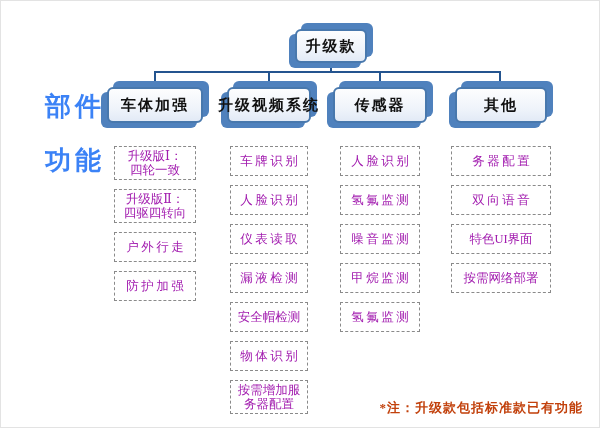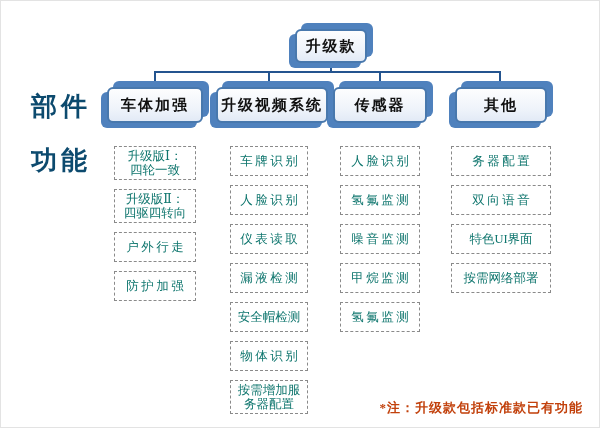--- a/index.html
+++ b/index.html
@@ -1,48 +1,48 @@
 <!DOCTYPE html>
 <html style="--accent: #4f81bd; --connector: #24548f; --dashed: #8a8a8a;"><head>
 <meta charset="utf-8">
 <style>
   html,body{margin:0;padding:0;background:#fff;}
   body{font-family:"Liberation Serif","DejaVu Serif",serif;color:#111;}
   .canvas{position:relative;width:600px;height:428px;background:#fff;border:1px solid #e3e3e3;box-sizing:border-box;overflow:hidden;}
 
   
-  .row-label{position:absolute;left:30px;font-size:26px;font-weight:bold;letter-spacing:4px;color:#0c4a6e;}
+  .row-label{position:absolute;left:44px;font-size:26px;font-weight:bold;letter-spacing:4px;color:#3b82f6;}
   .row-label.components{top:88px;}
   .row-label.functions{top:142px;}
 
   
   .node{position:absolute;}
   .node .shadow-a,.node .shadow-b{content:"";position:absolute;inset:0;background:var(--accent,#4f81bd);border-radius:6px;}
   .node .shadow-a{transform:translate(6px,-6px);}
   .node .shadow-b{transform:translate(-6px,5px);}
   .node .face{position:relative;z-index:1;height:100%;display:flex;align-items:center;justify-content:center;
     background:linear-gradient(180deg,#fdfdfe 0%,#eef3fa 65%,#e2eaf6 100%);
     border:2px solid #4878ad;border-radius:6px;box-sizing:border-box;}
   .node .face span{font-size:15px;font-weight:600;letter-spacing:2px;white-space:nowrap;}
 
   .root-node{left:294px;top:28px;width:72px;height:34px;}
 
   
   .branch{position:absolute;top:86px;}
   .branch .header-node{position:relative;height:36px;margin:0 auto;}
   .branch .items{margin-top:23px;}
   .branch.c0{left:105px;width:98px;}  .branch.c0 .header-node{width:96px;} .branch.c0 .feature-box{width:82px;}
-  .branch.c1{left:215px;width:106px;} .branch.c1 .header-node{width:112px;}.branch.c1 .feature-box{width:78px;}
+  .branch.c1{left:215px;width:106px;} .branch.c1 .header-node{width:84px;}.branch.c1 .feature-box{width:78px;}
   .branch.c2{left:331px;width:96px;}  .branch.c2 .header-node{width:94px;} .branch.c2 .feature-box{width:80px;}
   .branch.c3{left:450px;width:100px;} .branch.c3 .header-node{width:92px;} .branch.c3 .feature-box{width:100px;}
 
   .feature-box{margin:0 auto 9px auto;min-height:30px;box-sizing:border-box;
     border:1px dashed var(--dashed,#8a8a8a);background:#fff;
     display:flex;align-items:center;justify-content:center;text-align:center;
-    font-size:12.5px;line-height:14px;padding:2px;white-space:pre-line;color:#0f766e;}
+    font-size:12.5px;line-height:14px;padding:2px;white-space:pre-line;color:#a21caf;}
   .feature-box.ls-wide{letter-spacing:2.5px;text-indent:2.5px;}
   .feature-box.ls-tight{letter-spacing:0;}
 
   
   svg.connectors{position:absolute;left:0;top:0;pointer-events:none;}
   svg.connectors line{stroke:var(--connector,#24548f);stroke-width:2;}
 
   .note{position:absolute;right:16px;top:398px;font-size:13px;font-weight:bold;letter-spacing:1px;color:#c2410c;}
 </style>
 </head>

